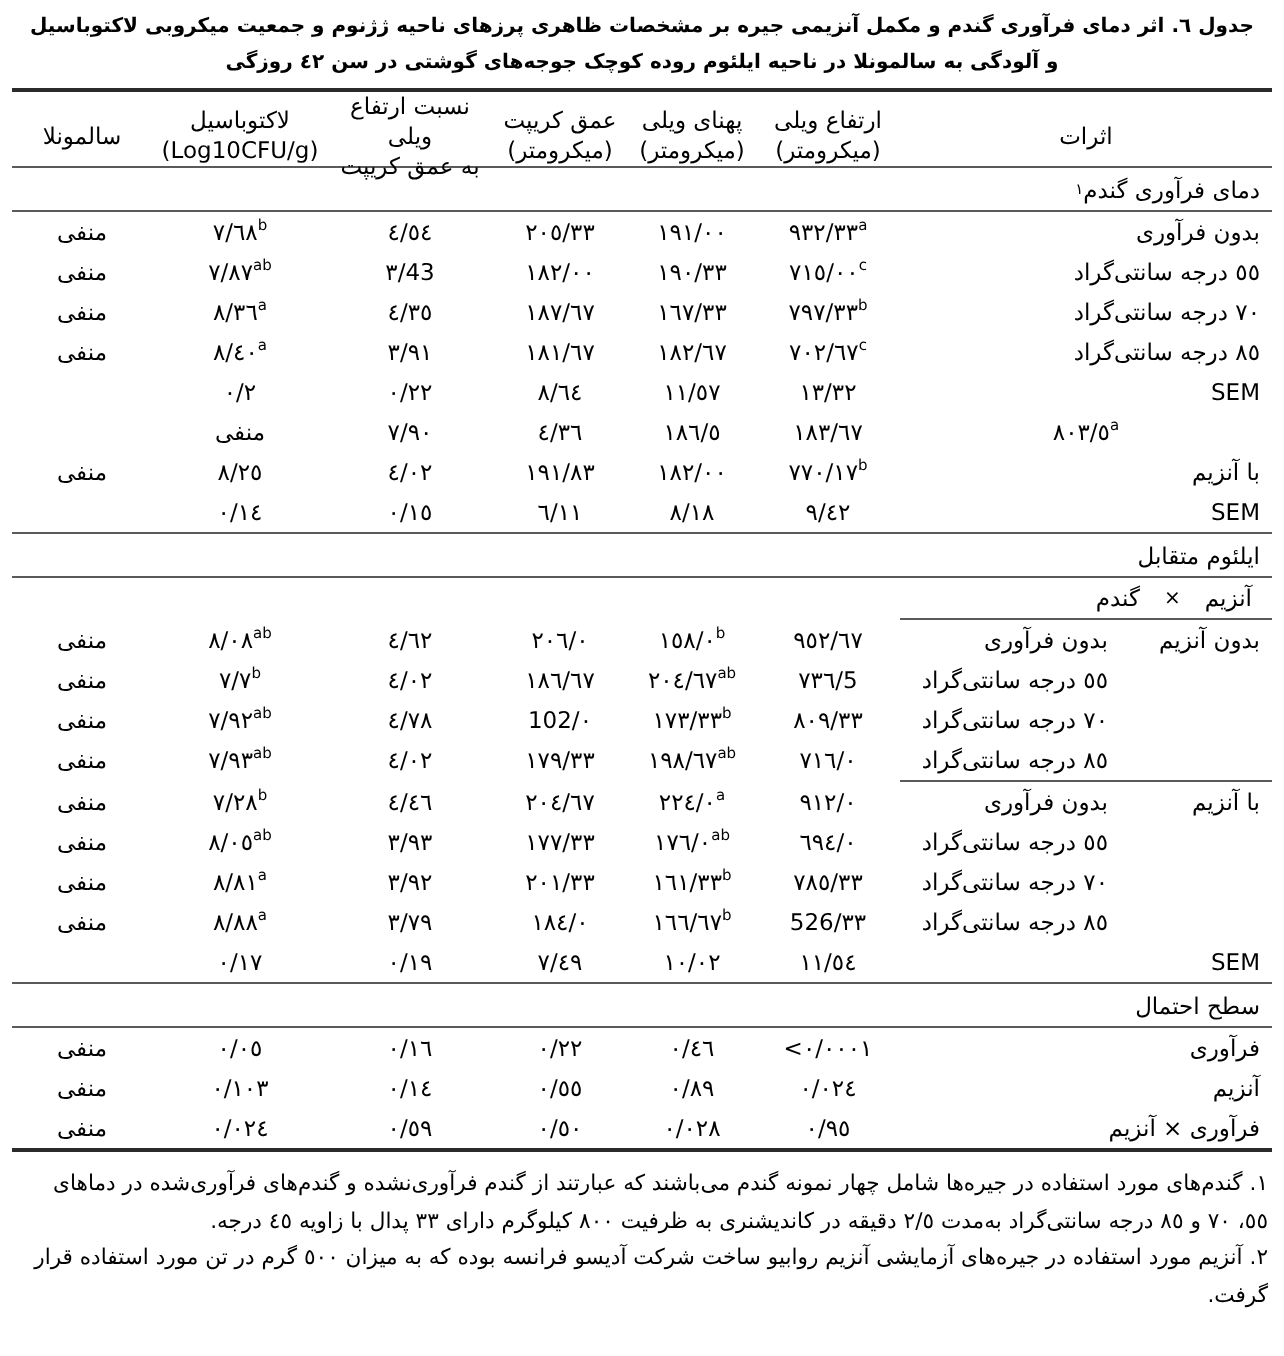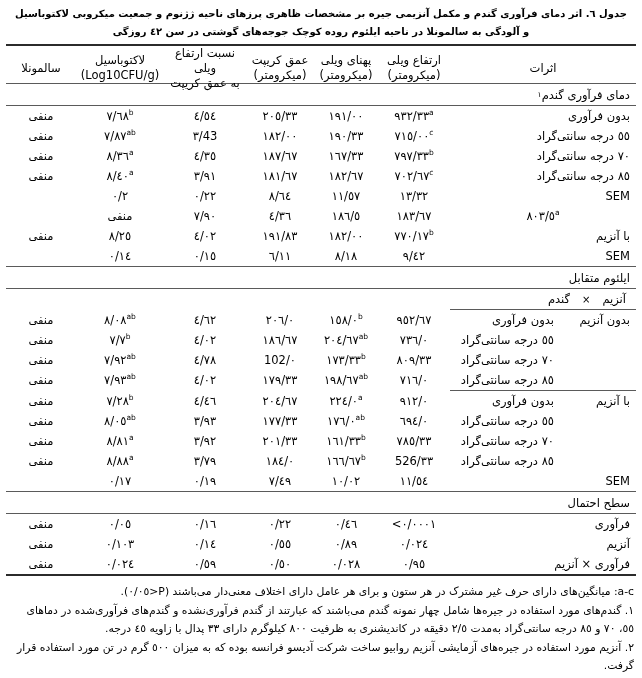--- a/index.html
+++ b/index.html
@@ -172,21 +172,21 @@
       <div class="cell"><span dir="ltr">٢٠٦/٠</span></div>
       <div class="cell"><span dir="ltr">٤/٦٢</span></div>
       <div class="cell"><span dir="ltr">٨/٠٨<sup>ab</sup></span></div>
       <div class="cell"><span dir="ltr">منفی</span></div>
     </div>
     <div class="row">
       <div class="cell ilabel">
         <span class="enz"></span>
         <span class="wheat">٥٥ درجه سانتی‌گراد</span>
       </div>
-      <div class="cell"><span dir="ltr">٧٣٦/٠</span></div>
+      <div class="cell"><span dir="ltr">٧٣٦/5</span></div>
       <div class="cell"><span dir="ltr">٢٠٤/٦٧<sup>ab</sup></span></div>
       <div class="cell"><span dir="ltr">١٨٦/٦٧</span></div>
       <div class="cell"><span dir="ltr">٤/٠٢</span></div>
       <div class="cell"><span dir="ltr">٧/٧<sup>b</sup></span></div>
       <div class="cell"><span dir="ltr">منفی</span></div>
     </div>
     <div class="row">
       <div class="cell ilabel">
         <span class="enz"></span>
         <span class="wheat">٧٠ درجه سانتی‌گراد</span>
@@ -295,16 +295,15 @@
       <div class="cell"><span dir="ltr">٠/٠٢٨</span></div>
       <div class="cell"><span dir="ltr">٠/٥٠</span></div>
       <div class="cell"><span dir="ltr">٠/٥٩</span></div>
       <div class="cell"><span dir="ltr">٠/٠٢٤</span></div>
       <div class="cell"><span dir="ltr">منفی</span></div>
     </div>
     <div class="rule-heavy"></div>
   </div>
 
 <div class="footnotes">
-  <p class="footnote">a-c: میانگین‌های دارای حرف غیر مشترک در هر ستون و برای هر عامل دارای اختلاف معنی‌دار می‌باشند (P&lt;٠/٠٥).</p>
   <p class="footnote">١. گندم‌های مورد استفاده در جیره‌ها شامل چهار نمونه گندم می‌باشند که عبارتند از گندم فرآوری‌نشده و گندم‌های فرآوری‌شده در دماهای ٥٥، ٧٠ و ٨٥ درجه سانتی‌گراد به‌مدت ٢/٥ دقیقه در کاندیشنری به ظرفیت ٨٠٠ کیلوگرم دارای ٣٣ پدال با زاویه ٤٥ درجه.</p>
   <p class="footnote">٢. آنزیم مورد استفاده در جیره‌های آزمایشی آنزیم روابیو ساخت شرکت آدیسو فرانسه بوده که به میزان ٥٠٠ گرم در تن مورد استفاده قرار گرفت.</p>
 </div>
 
 </body></html>

